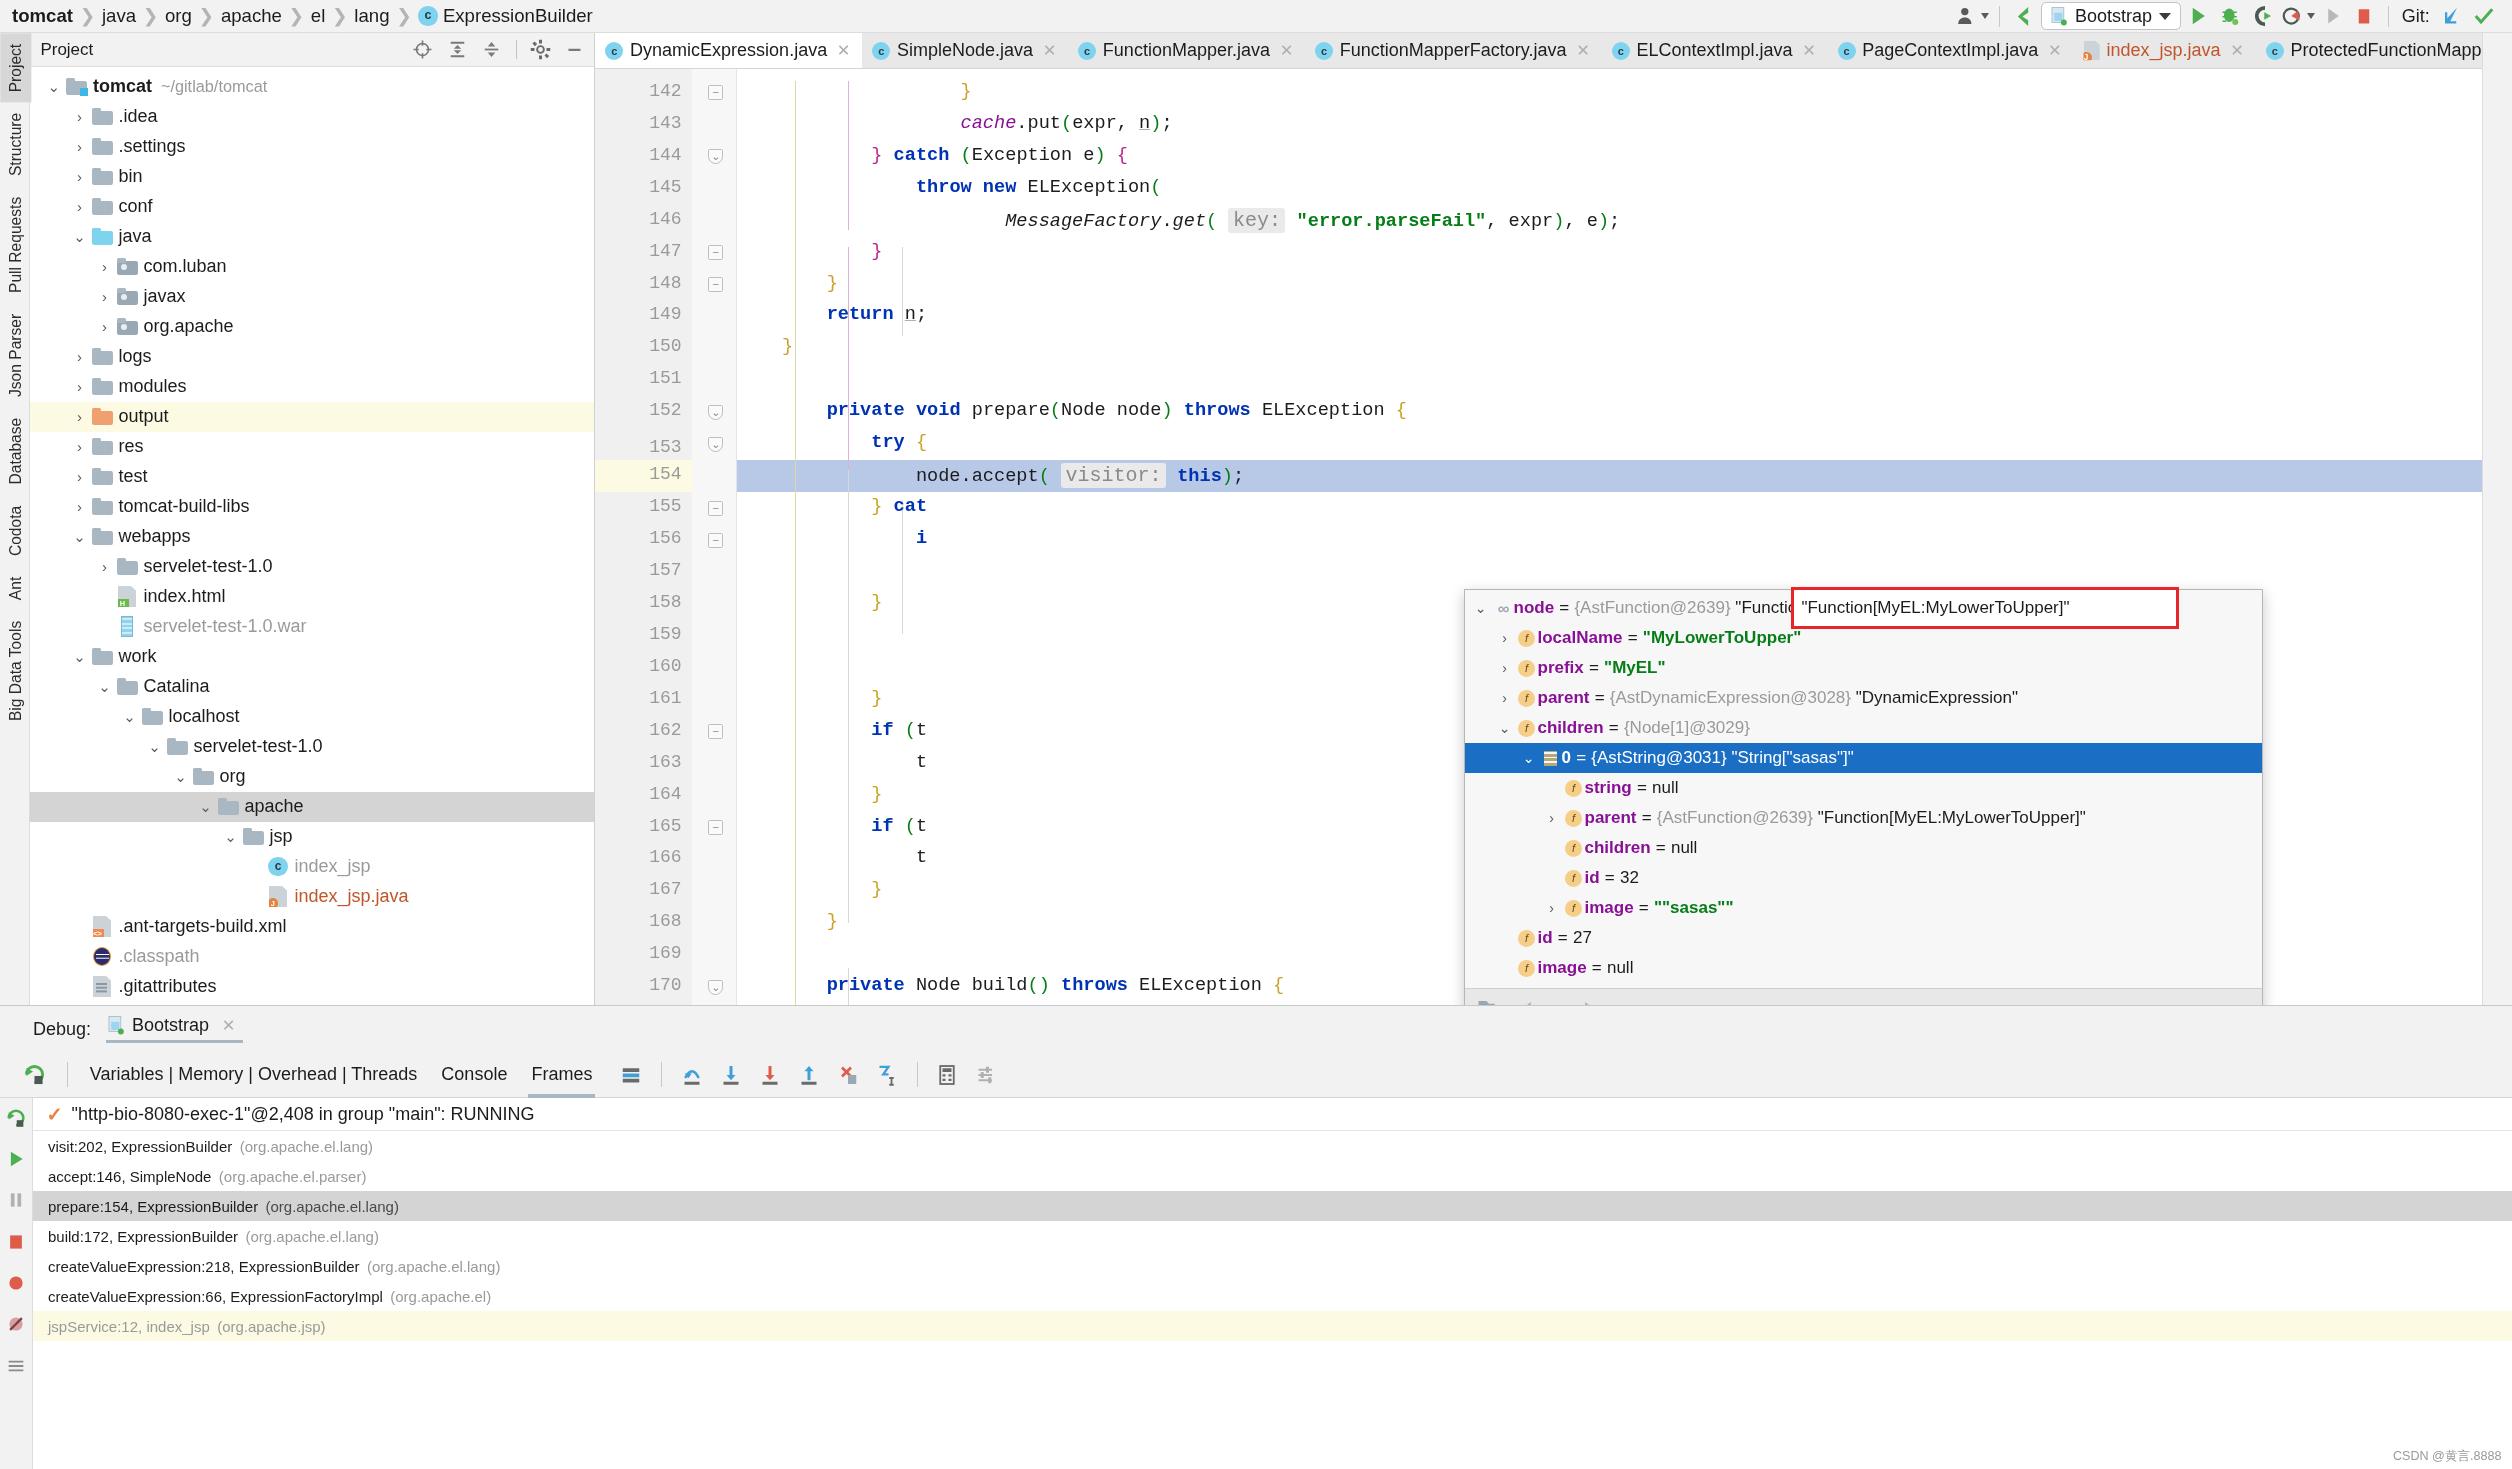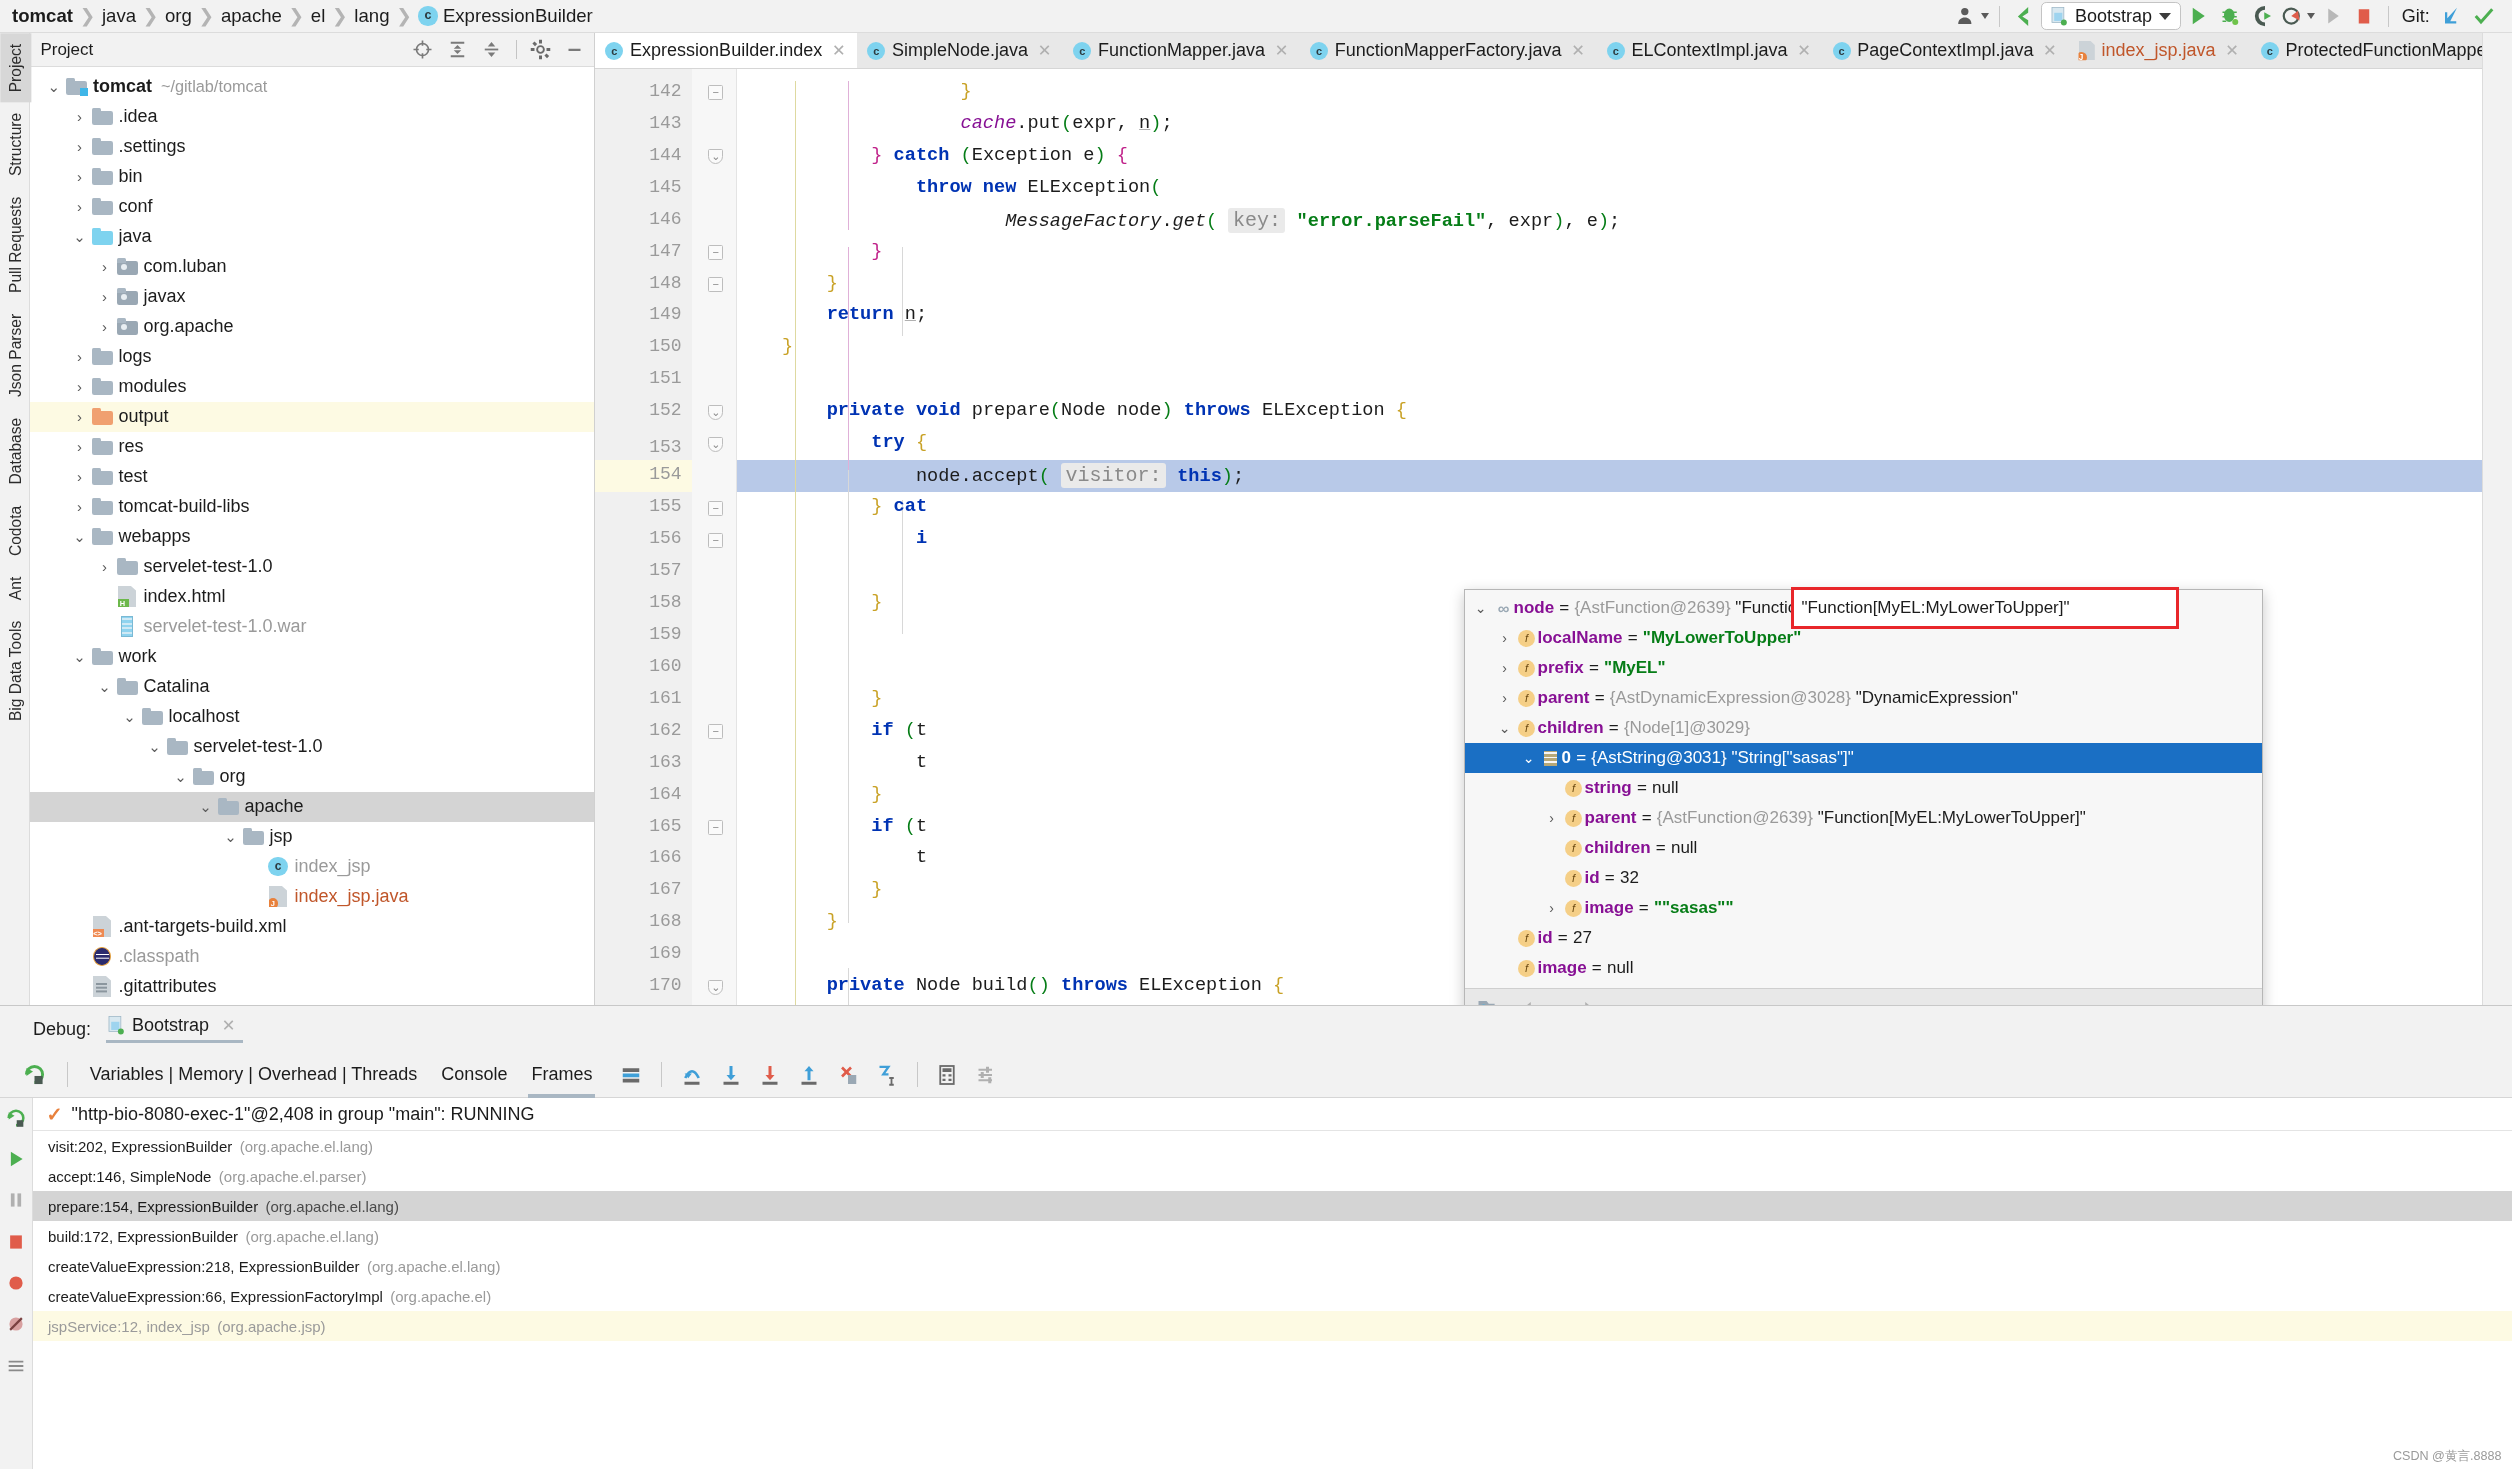--- a/index.html
+++ b/index.html
@@ -632,21 +632,21 @@
             </span>
             <span class="tlabel">.gitattributes</span>
           </div>
         </div>
     </div>
 
     <div class="editor-area">
       <div class="tabs" id="tabs">
           <div class="tab active">
             <span class="cls-ic">c</span>
-            <span class="tablabel">ExpressionBuilder.index</span>
+            <span class="tablabel">DynamicExpression.java</span>
             <span class="tabx">✕</span>
           </div>
           <div class="tab">
             <span class="cls-ic">c</span>
             <span class="tablabel">SimpleNode.java</span>
             <span class="tabx">✕</span>
           </div>
           <div class="tab">
             <span class="cls-ic">c</span>
             <span class="tablabel">FunctionMapper.java</span>

